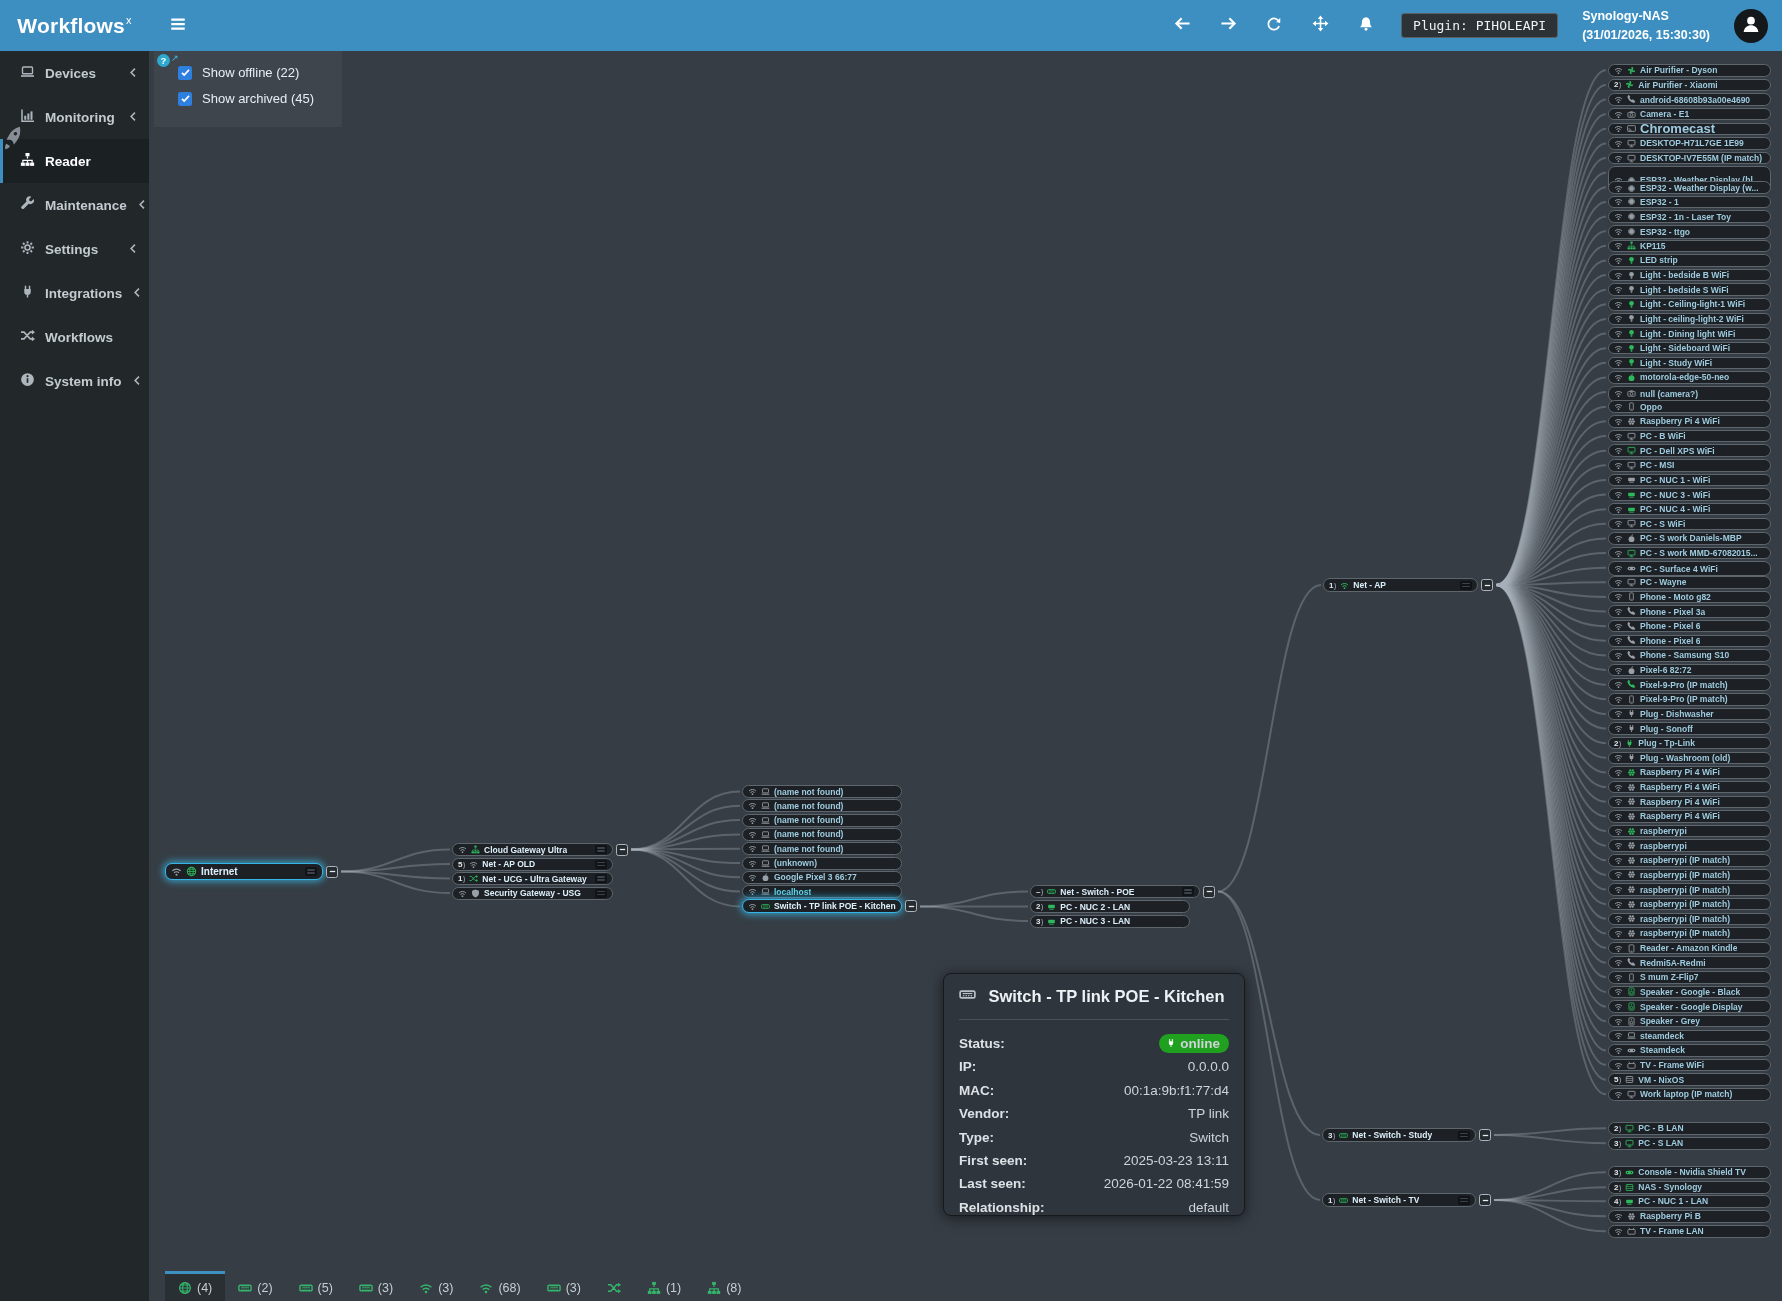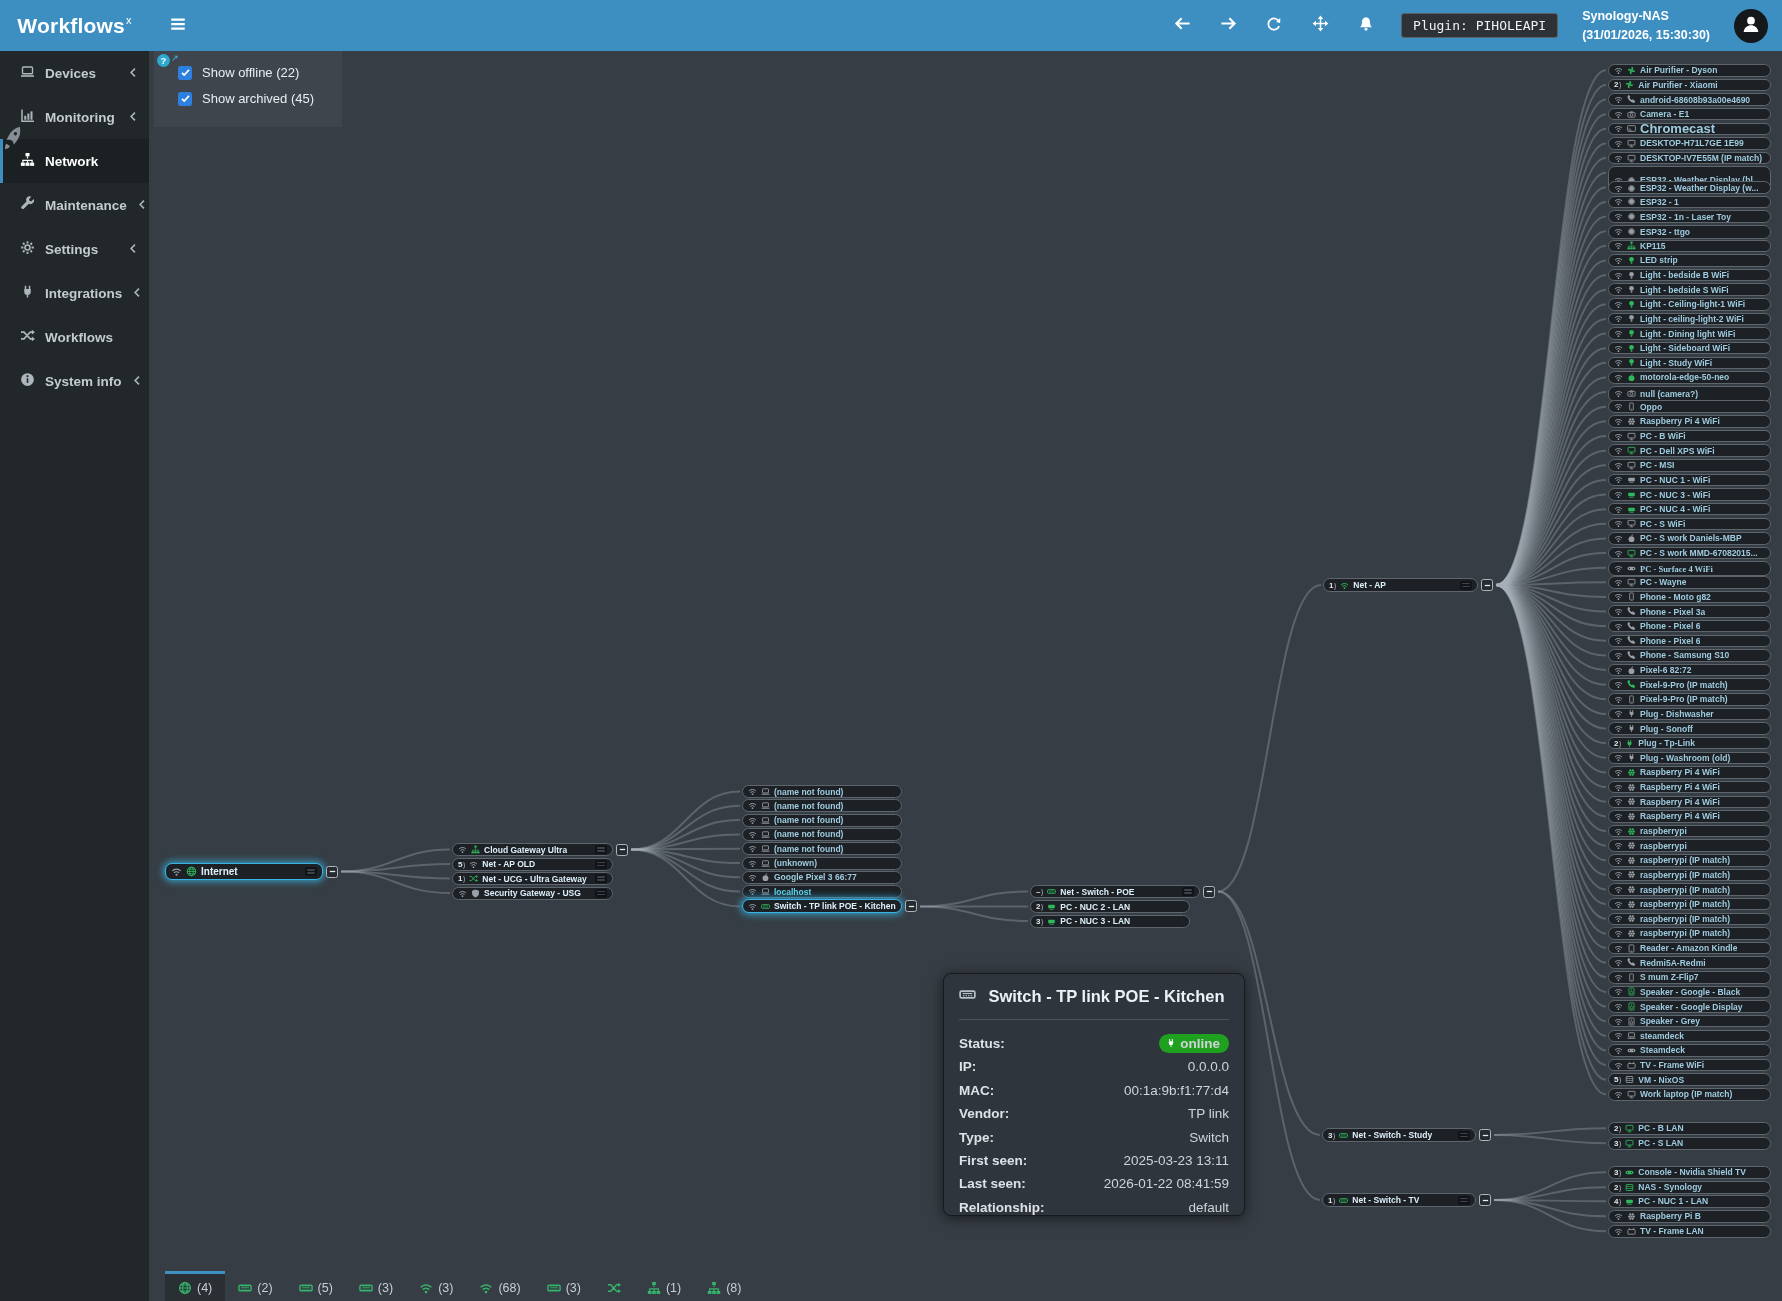--- a/index.html
+++ b/index.html
@@ -139,21 +139,21 @@
         </svg></span>
     </div>
     <div class="side-item active">
       <span><svg width="15" height="15" viewBox="0 0 12 12">
           <rect x="4.4" y="0.8" width="3.2" height="2.6" fill="#ffffff"></rect>
           <rect x="0.7" y="8.5" width="3.2" height="2.6" fill="#ffffff"></rect>
           <rect x="4.4" y="8.5" width="3.2" height="2.6" fill="#ffffff"></rect>
           <rect x="8.1" y="8.5" width="3.2" height="2.6" fill="#ffffff"></rect>
           <path d="M6 3.4v1.8M2.3 8.5V6.7h7.4v1.8M6 6.7v1.8" fill="none" stroke="#ffffff" stroke-width="1"></path>
         </svg></span>
-      <span class="lbl">Network</span>
+      <span class="lbl">Reader</span>
     </div>
     <div class="side-item">
       <span><svg width="15" height="15" viewBox="0 0 12 12">
           <path d="M10.9 2.3a2.9 2.9 0 0 1-3.9 3.9L3 10.2a1.3 1.3 0 0 1-1.8-1.8L5.2 4.4a2.9 2.9 0 0 1 3.9-3.9L7.3 2.3l.3 1.6 1.6.3z" fill="#aeb6bd"></path>
         </svg></span>
       <span class="lbl">Maintenance</span>
       <span class="chev"><svg width="11" height="11" viewBox="0 0 12 12">
           <path d="M7.6 1.8L3.4 6l4.2 4.2" fill="none" stroke="#aeb6bd" stroke-width="1.7"></path>
         </svg></span>
     </div>
@@ -1330,21 +1330,21 @@
           </svg>
         </span>
         <span style="display:flex">
           <svg width="9" height="9" viewBox="0 0 12 12">
             <rect x="1.4" y="1.8" width="9.2" height="6.2" rx="0.7" fill="none" stroke="#2eb85c" stroke-width="1.15"></rect>
             <path d="M6 8v1.6M3.6 10.4h4.8" stroke="#2eb85c" stroke-width="1.1"></path>
           </svg>
         </span>
         <span class="nlabel" style="font-size:8.5px;color:#9ecbdf">PC - S work MMD-67082015...</span>
       </div>
-      <div class="gnode" style="left: 1459px; top: 510.42px; width: 163px; height: 15px; font-family: Liberation Serif, serif;">
+      <div class="gnode" style="left: 1459px; top: 510.42px; width: 163px; height: 15px;">
         <span style="display:flex">
           <svg width="9" height="9" viewBox="0 0 12 12">
             <path d="M1.4 5.3a6.4 6.4 0 0 1 9.2 0" fill="none" stroke="#97a0a8" stroke-width="1.3"></path>
             <path d="M3.3 7.4a3.8 3.8 0 0 1 5.4 0" fill="none" stroke="#97a0a8" stroke-width="1.3"></path>
             <circle cx="6" cy="9.5" r="1.15" fill="#97a0a8"></circle>
           </svg>
         </span>
         <span style="display:flex">
           <svg width="9" height="9" viewBox="0 0 12 12">
             <rect x="0.8" y="3.6" width="10.4" height="4.8" rx="2.4" fill="#97a0a8"></rect>

